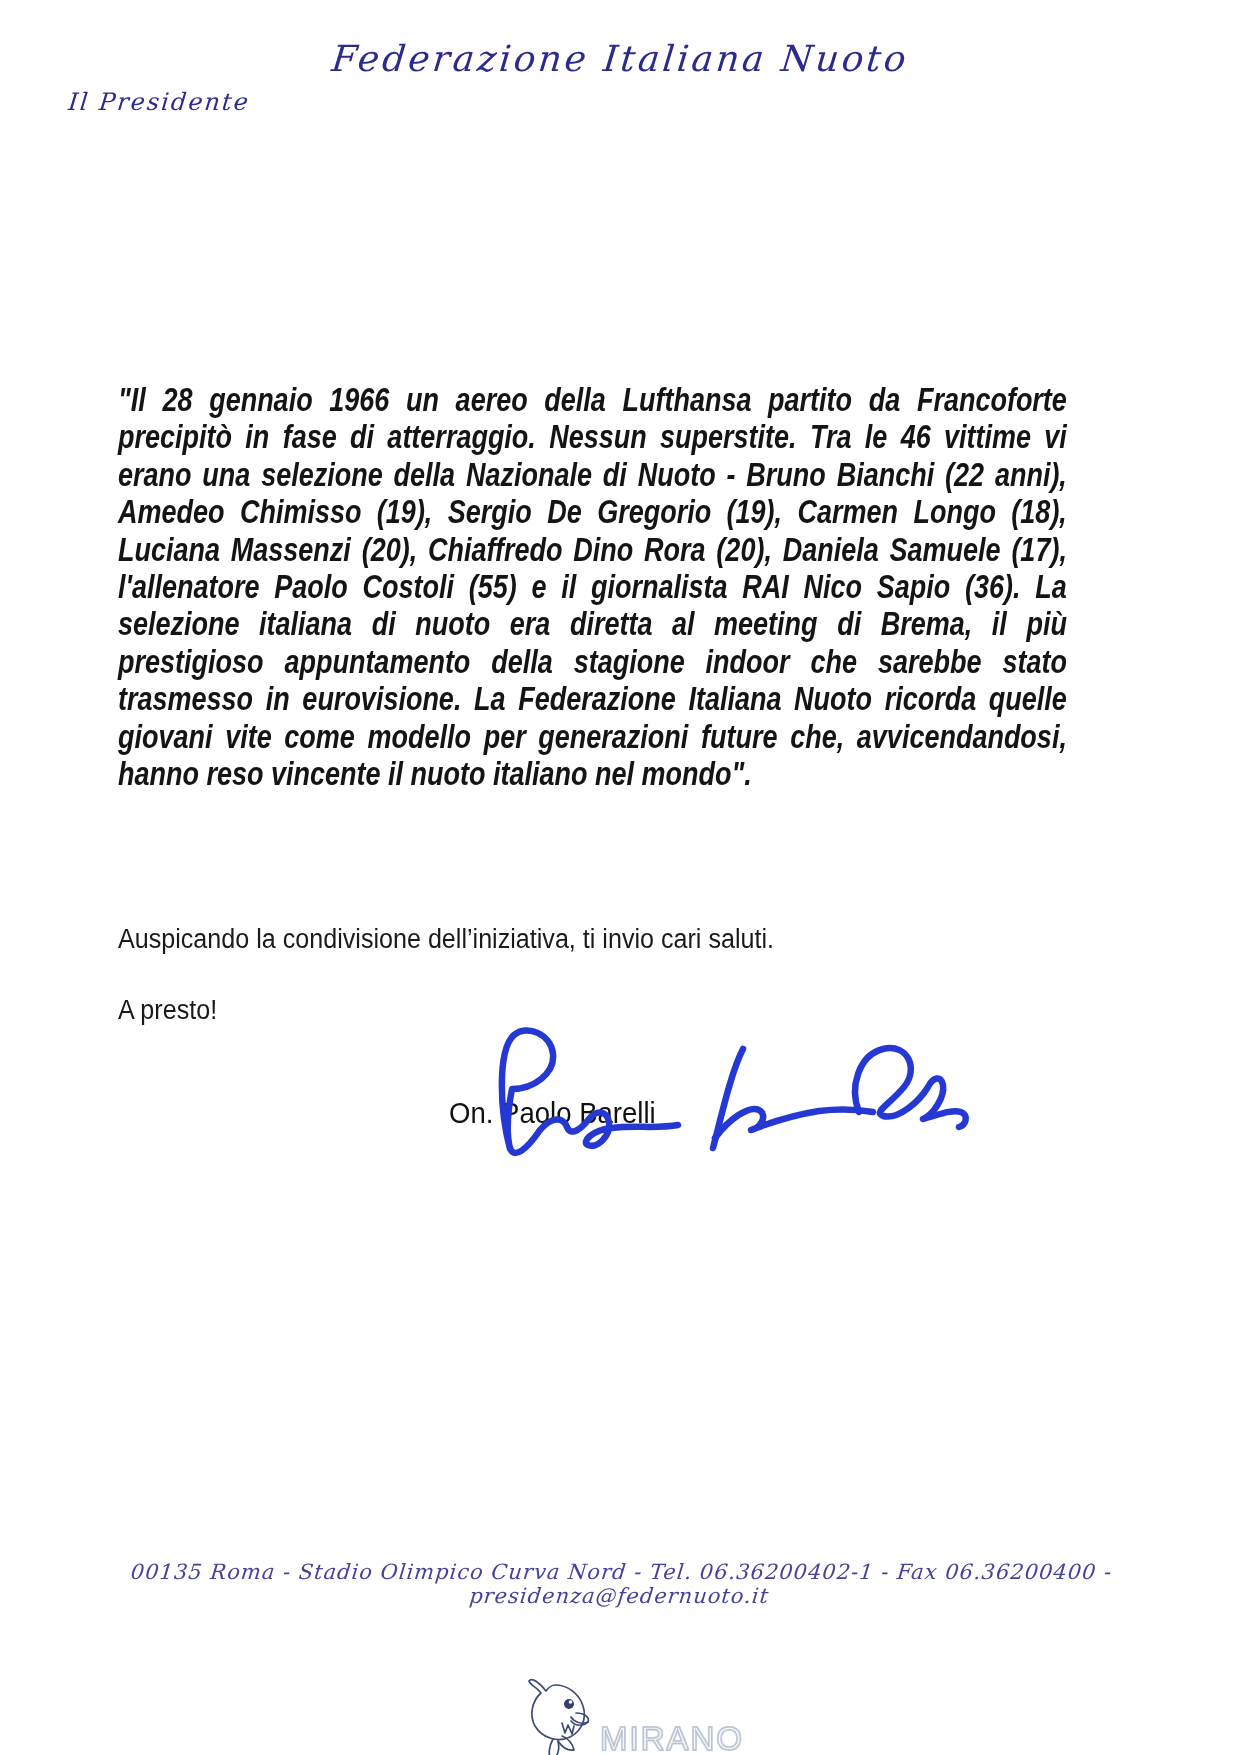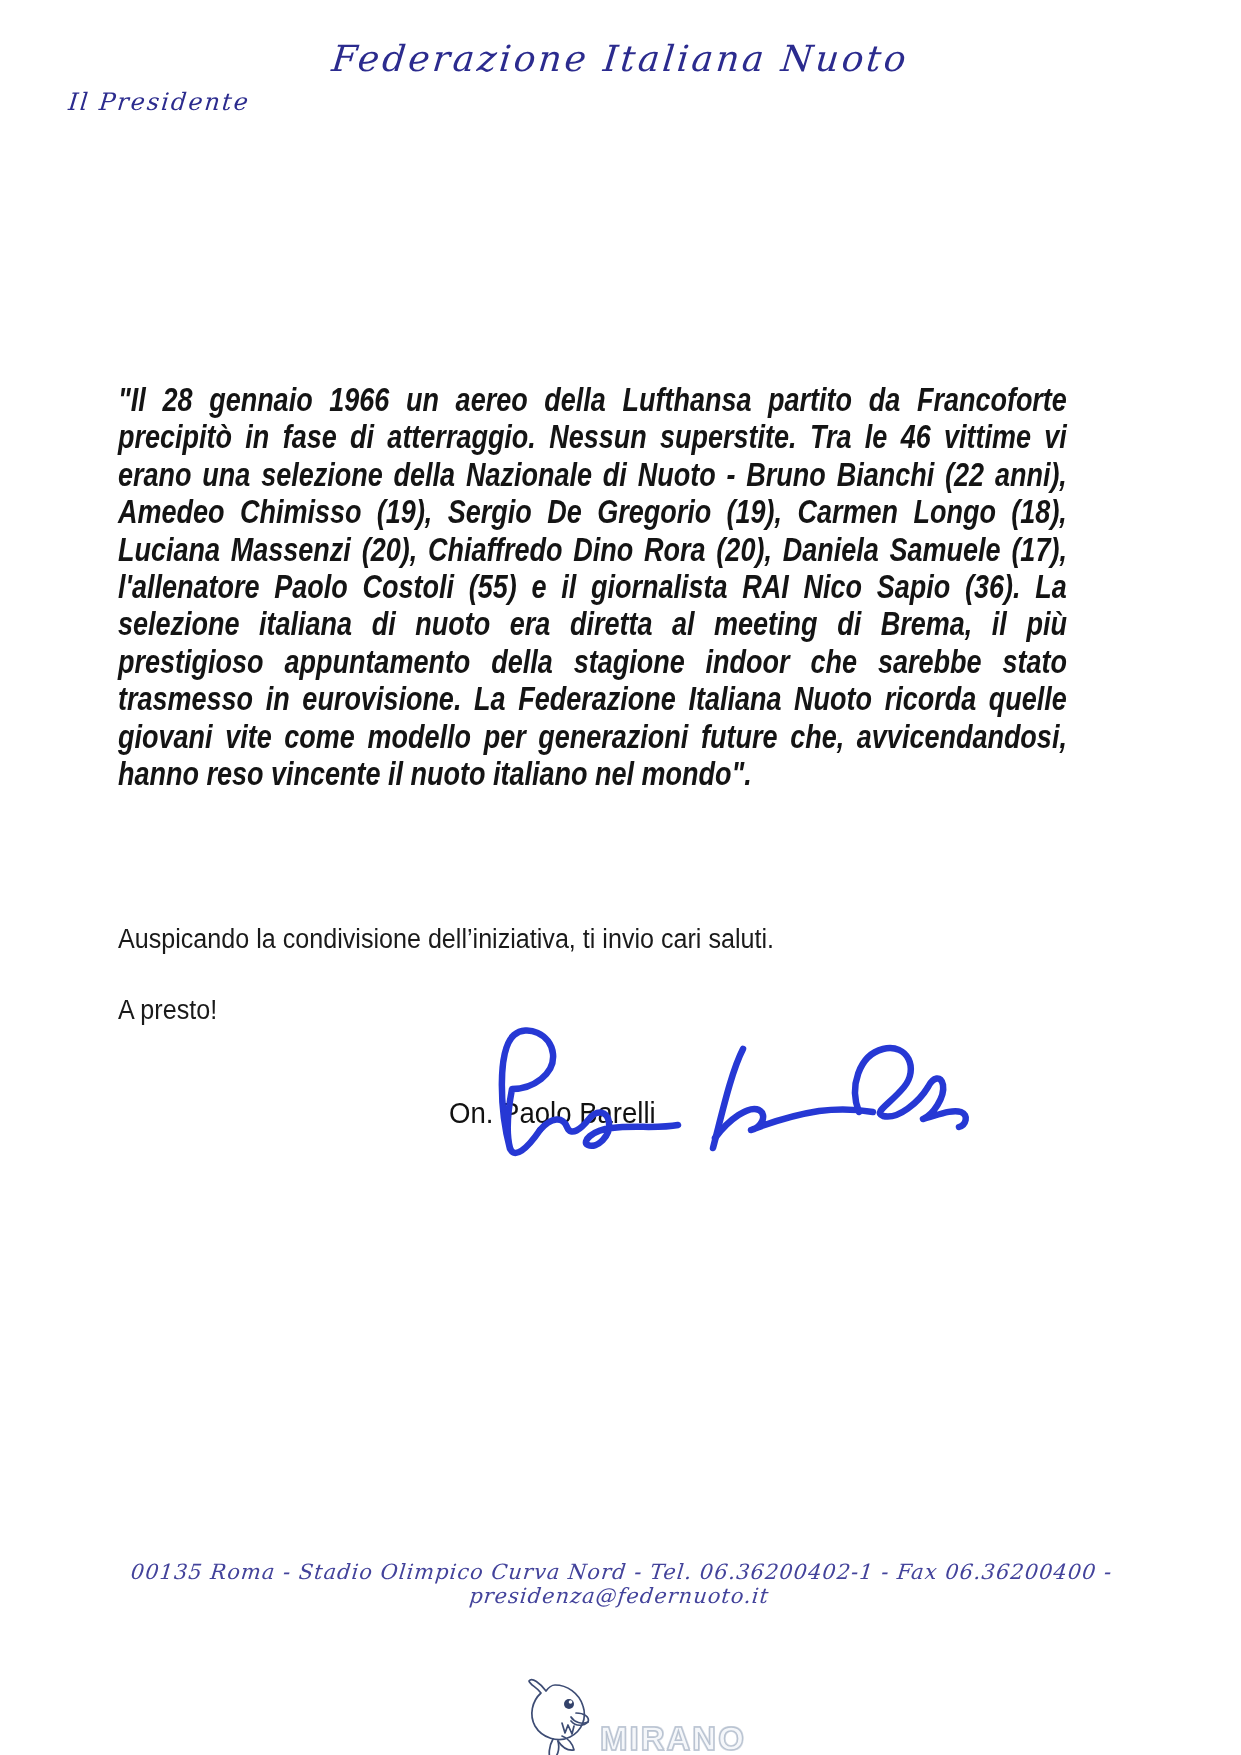--- a/index.html
+++ b/index.html
@@ -93,21 +93,21 @@
 
   
   .logo-wrap {
     position: absolute;
     top: 1660px; left: 524px;
     display: flex;
     align-items: center;
   }
   .logo-text { margin-left: 6px; margin-top: 24px; }
   .logo-brand {
-    font-weight: bold;
+    font-weight: normal;
     font-size: 33px;
     letter-spacing: 2px;
     color: #f5f7fa;
     -webkit-text-stroke: 1.3px #b9c3d1;
     text-shadow: 1px 1px 0 #d9dee6, -1px -1px 0 #d9dee6, 1px -1px 0 #d9dee6, -1px 1px 0 #d9dee6;
     line-height: 30px;
     margin-top: 40px;
   }
   .logo-sub {
     font-weight: bold;

